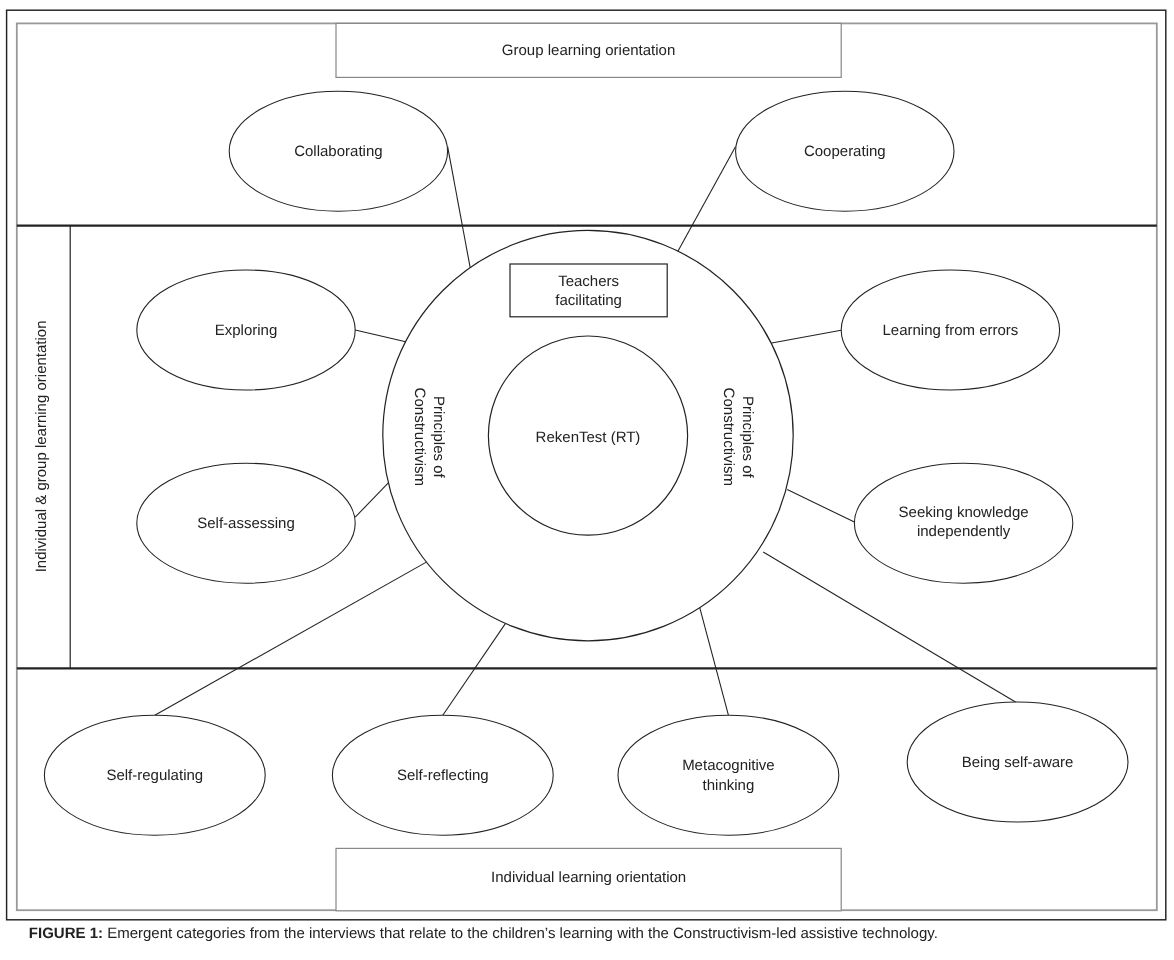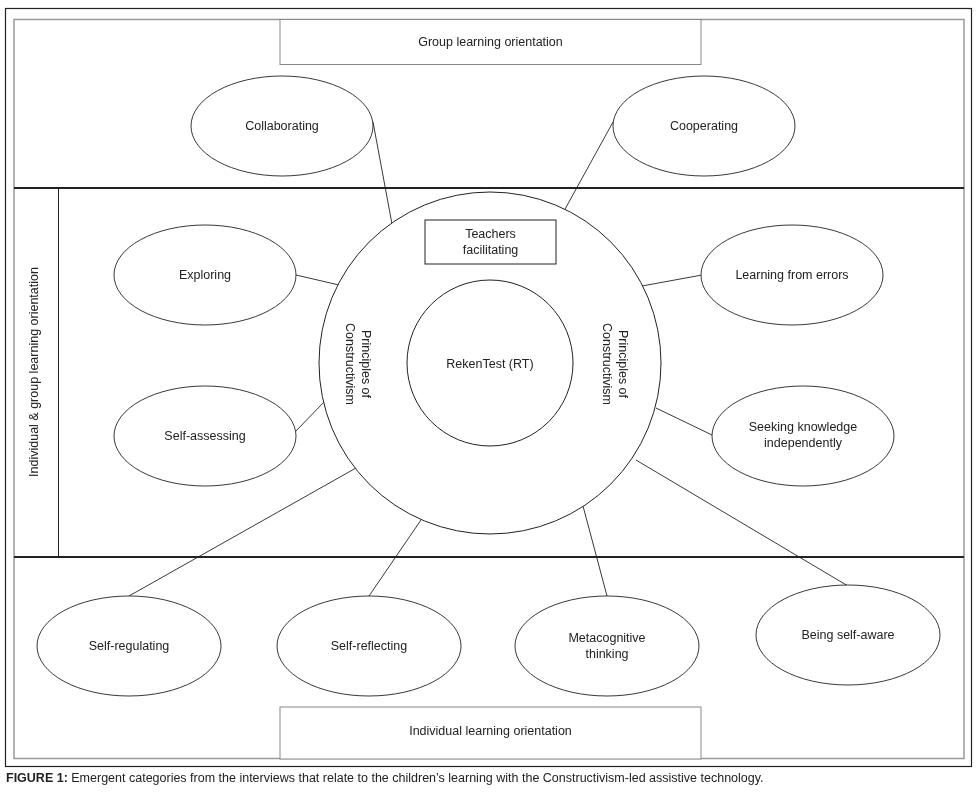--- a/index.html
+++ b/index.html
@@ -1,20 +1,20 @@
 <!DOCTYPE html>
 <html><head>
 <meta charset="utf-8">
 <style>
   html, body { margin: 0; padding: 0; background: #ffffff; }
   body { width: 978px; height: 800px; position: relative; overflow: hidden;
          font-family: "Liberation Sans", "DejaVu Sans", sans-serif; }
   #diagram { position: absolute; left: 0; top: 0; }
   .lbl { font-family: "Liberation Sans", "DejaVu Sans", sans-serif; font-size: 12.5px; fill: #222; }
-  .caption { position: absolute; left: 6px; top: 771px; font-size: 12.5px; color: #222;
+  .caption { position: absolute; left: 24px; top: 771px; font-size: 12.5px; color: #222;
              font-family: "Liberation Sans", "DejaVu Sans", sans-serif; white-space: nowrap; }
   .caption b { font-weight: bold; }
 </style>
 </head>
 <body>
 
 <svg id="diagram" width="978" height="800" viewBox="0 0 978 800" xmlns="http://www.w3.org/2000/svg">
 
   <rect x="5.5" y="8.5" width="966" height="758" fill="none" stroke="#222" stroke-width="1.2"></rect>
   <rect x="14" y="19.5" width="950" height="739" fill="none" stroke="#999" stroke-width="1.5"></rect>

